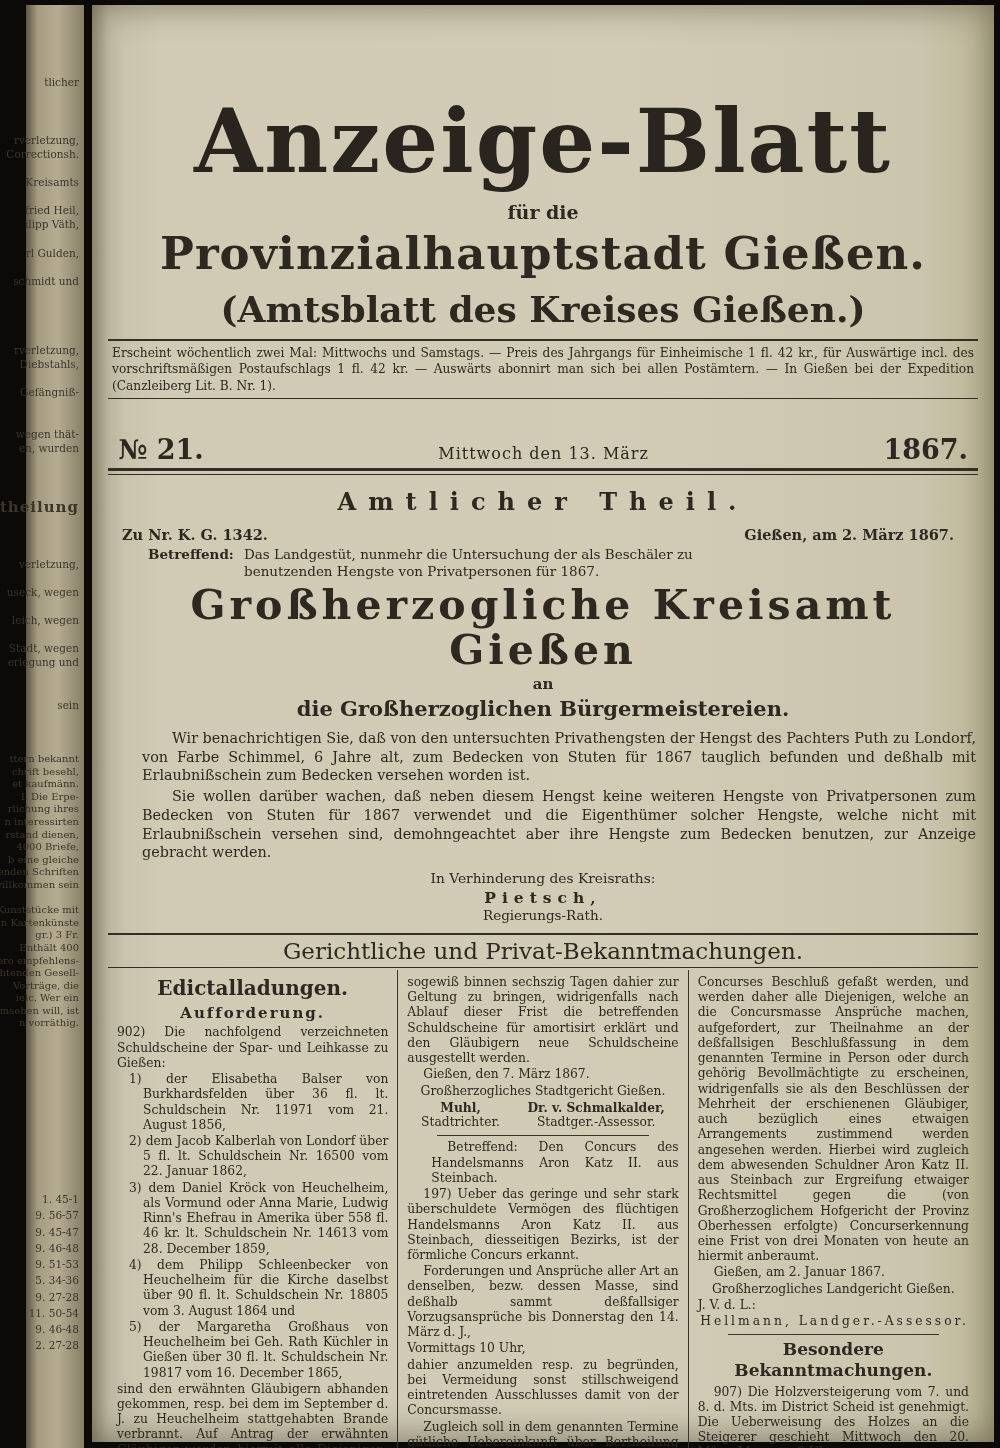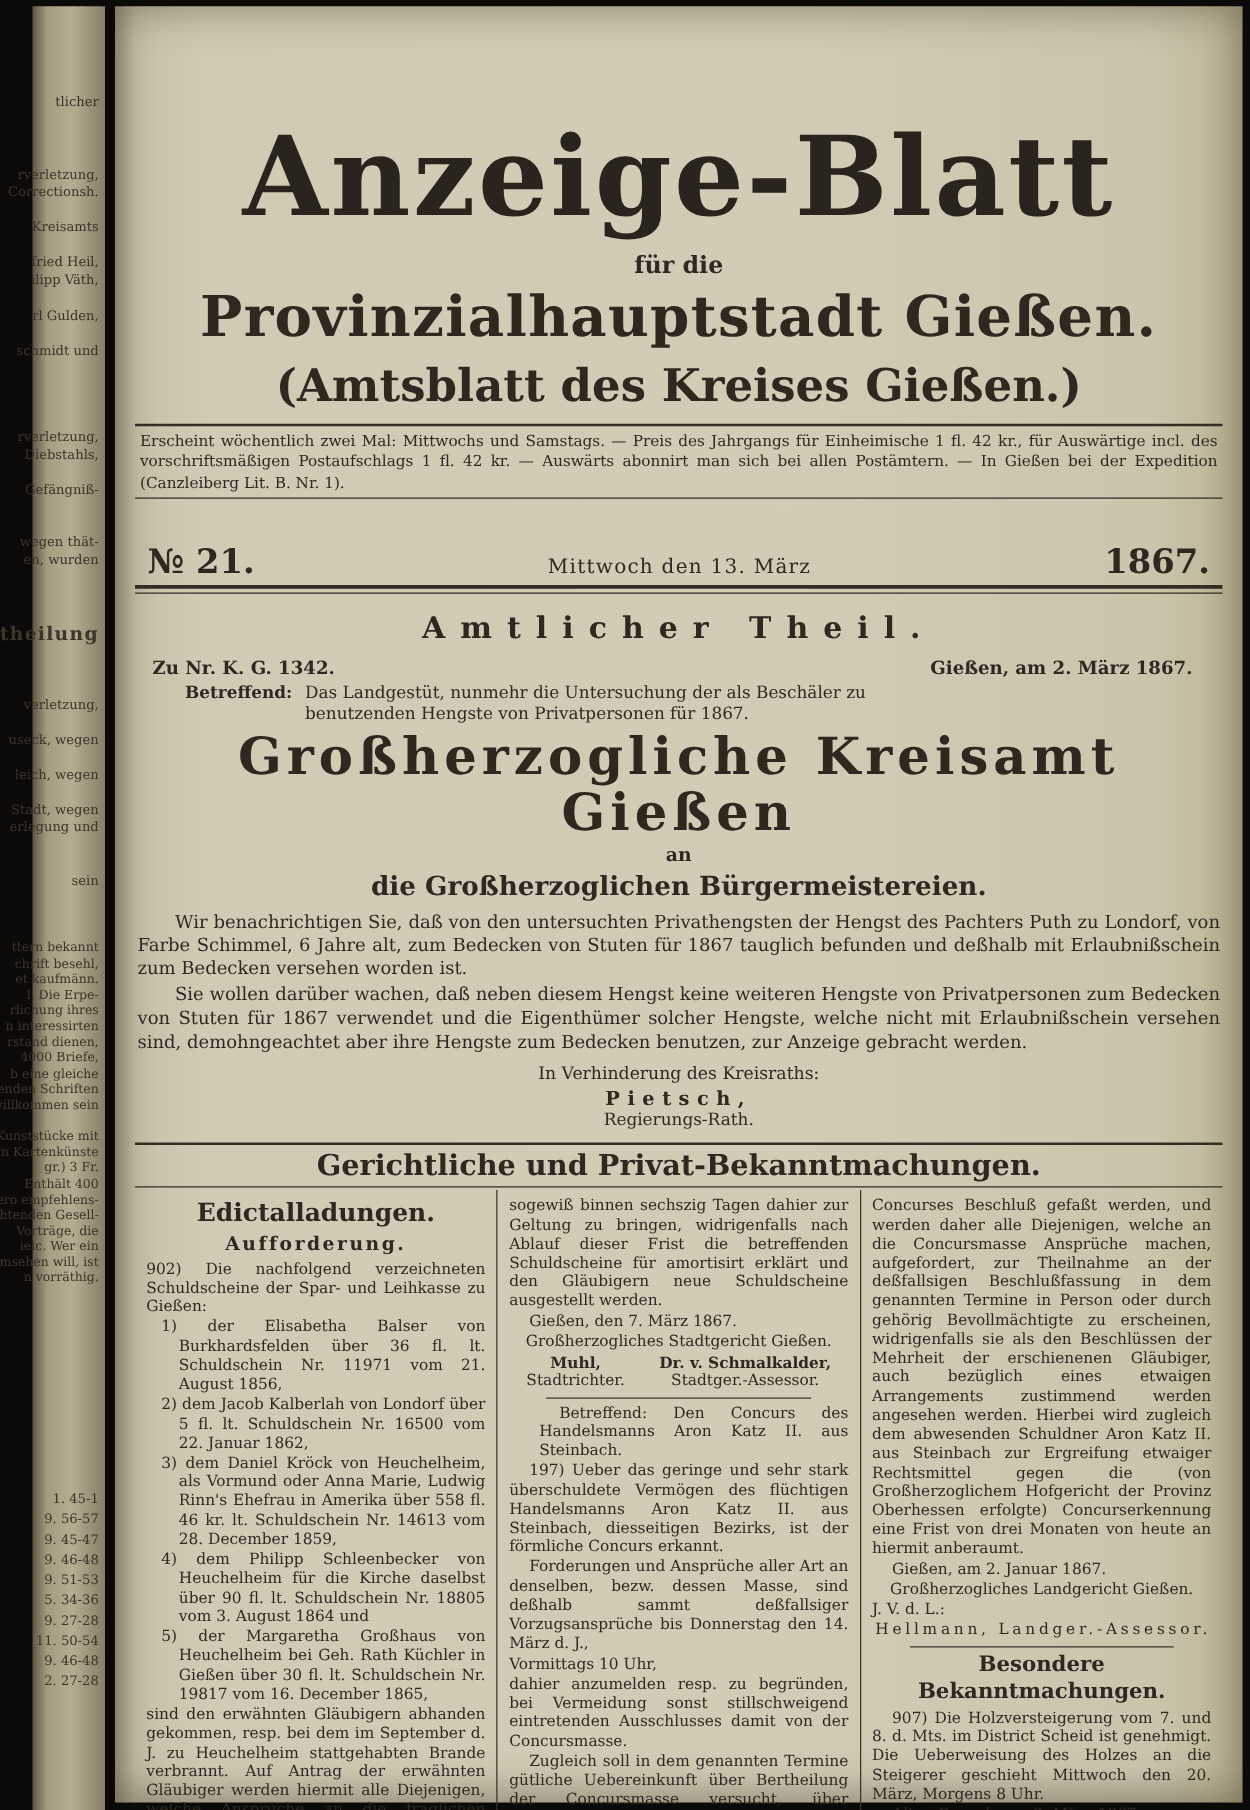--- a/index.html
+++ b/index.html
@@ -43,27 +43,27 @@
   .ref-line { display:flex; justify-content:space-between; font-size:14.5px; font-weight:bold; padding:0 24px 0 14px; }
   .betreffend { display:flex; font-size:13.5px; padding-left:40px; margin-top:3px; line-height:1.3; }
   .betreffend .label { font-weight:bold; width:96px; flex:none; }
   .betreffend .text { width:480px; }
 
   .das { text-align:center; font-size:18px; font-weight:bold; margin-top:5px; }
   .authority { text-align:center; font-size:41px; font-weight:bold; letter-spacing:4px; margin-top:2px; line-height:1.1; }
   .an { text-align:center; font-size:15px; font-weight:bold; margin-top:2px; }
   .addressee { text-align:center; font-size:21px; font-weight:bold; margin:3px 0 8px; }
 
-  .body-para { font-size:14.4px; line-height:1.3; text-align:justify; text-indent:30px; padding:0 2px; margin-bottom:2px; }
+  .body-para { font-size:14.4px; line-height:1.3; text-align:justify; text-indent:30px; padding:0 2px; margin-bottom:2px;margin-left:32px; }
   .closing { text-align:center; font-size:13.8px; margin-top:8px; }
   .sig-name { text-align:center; font-size:15.5px; font-weight:bold; letter-spacing:6px; margin-top:2px; }
   .sig-title { text-align:center; font-size:13.5px; }
 
   .section-banner { border-top:2px solid #332d24; border-bottom:1px solid #332d24; margin-top:10px; padding:3px 0; }
-  .section-banner h2 { text-align:center; font-size:23px; font-weight:bold; }
+  .section-banner h2 { text-align:center; font-size:23px; font-weight:normal; }
 
   .columns { display:flex; height:536px; overflow:hidden; margin-top:2px; }
   .col { flex:1; padding:5px 9px 0; font-size:12.3px; line-height:1.24; text-align:justify; }
   .col + .col { border-left:1px solid #3a342a; }
   .col p { text-indent:16px; margin-bottom:1px; }
   .col p.noindent { text-indent:0; }
   .edict-heading { text-align:center; font-size:20px; font-weight:bold; margin:1px 0 3px; }
   .aufford-heading { text-align:center; font-size:15px; font-weight:bold; letter-spacing:2px; margin-bottom:3px; }
   .list-item { padding-left:26px; text-indent:-14px; margin-bottom:1px; }
   .hang { padding-left:24px; text-indent:-24px; margin-bottom:1px; }

